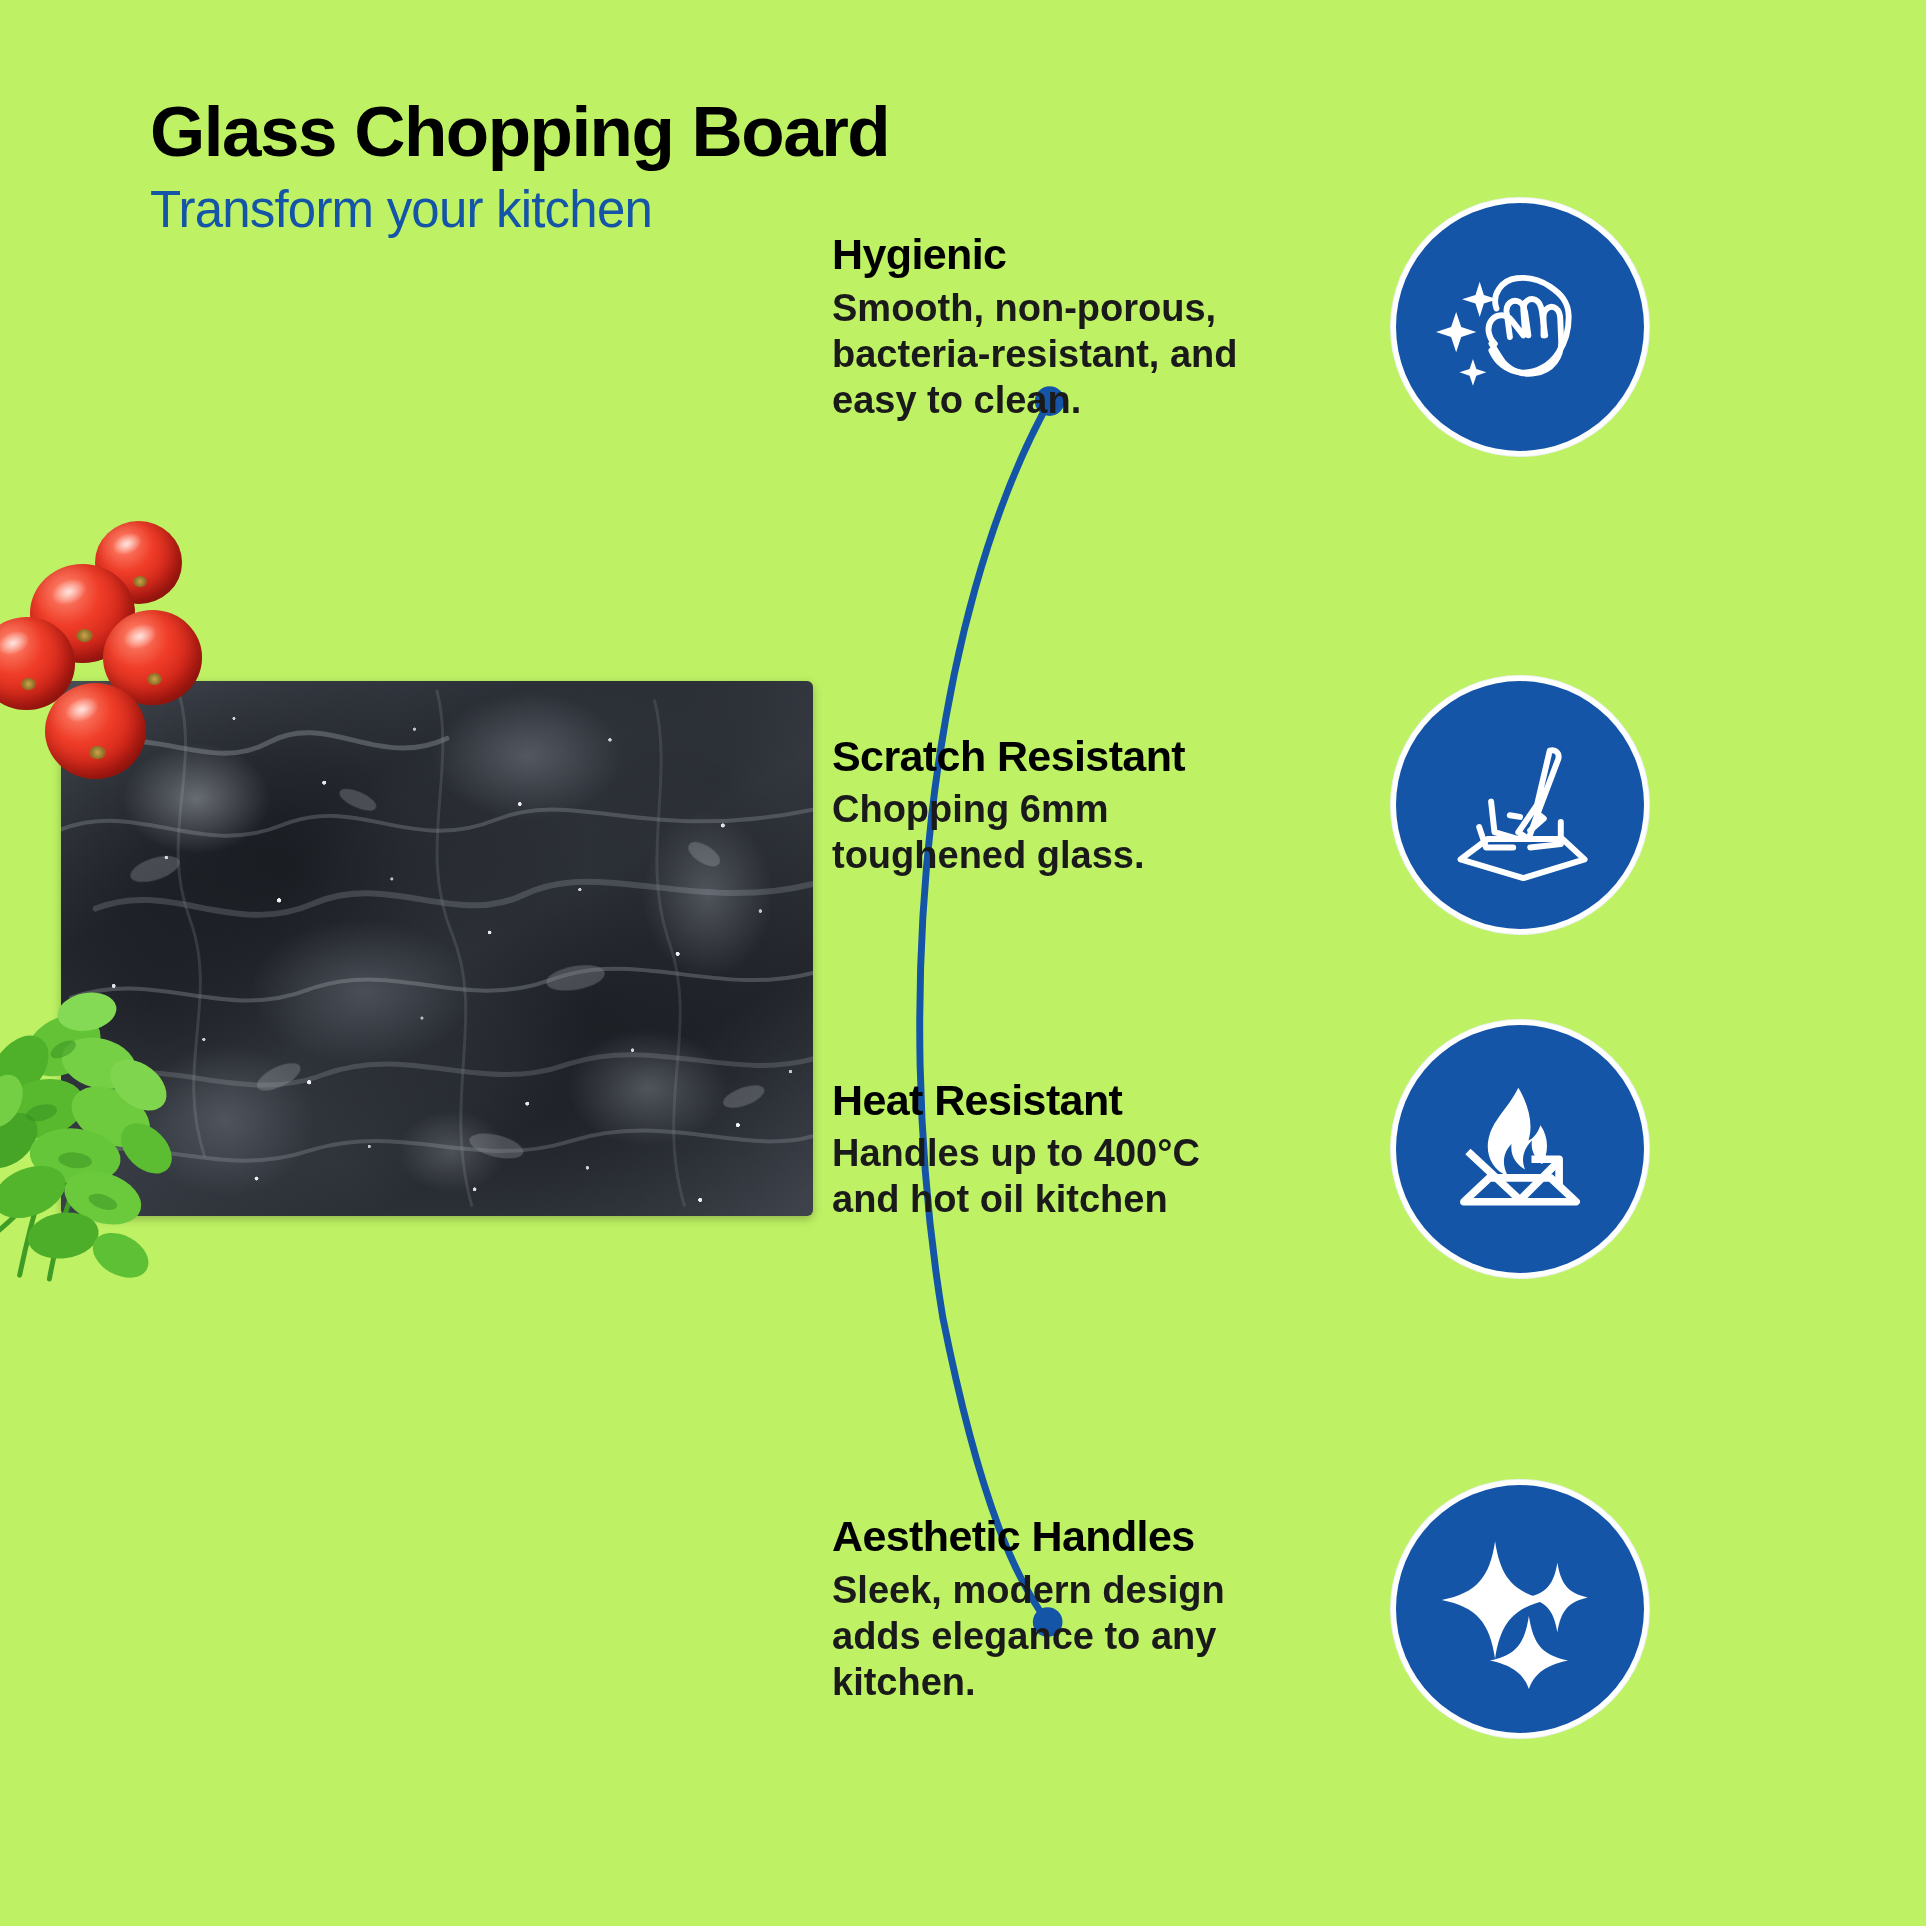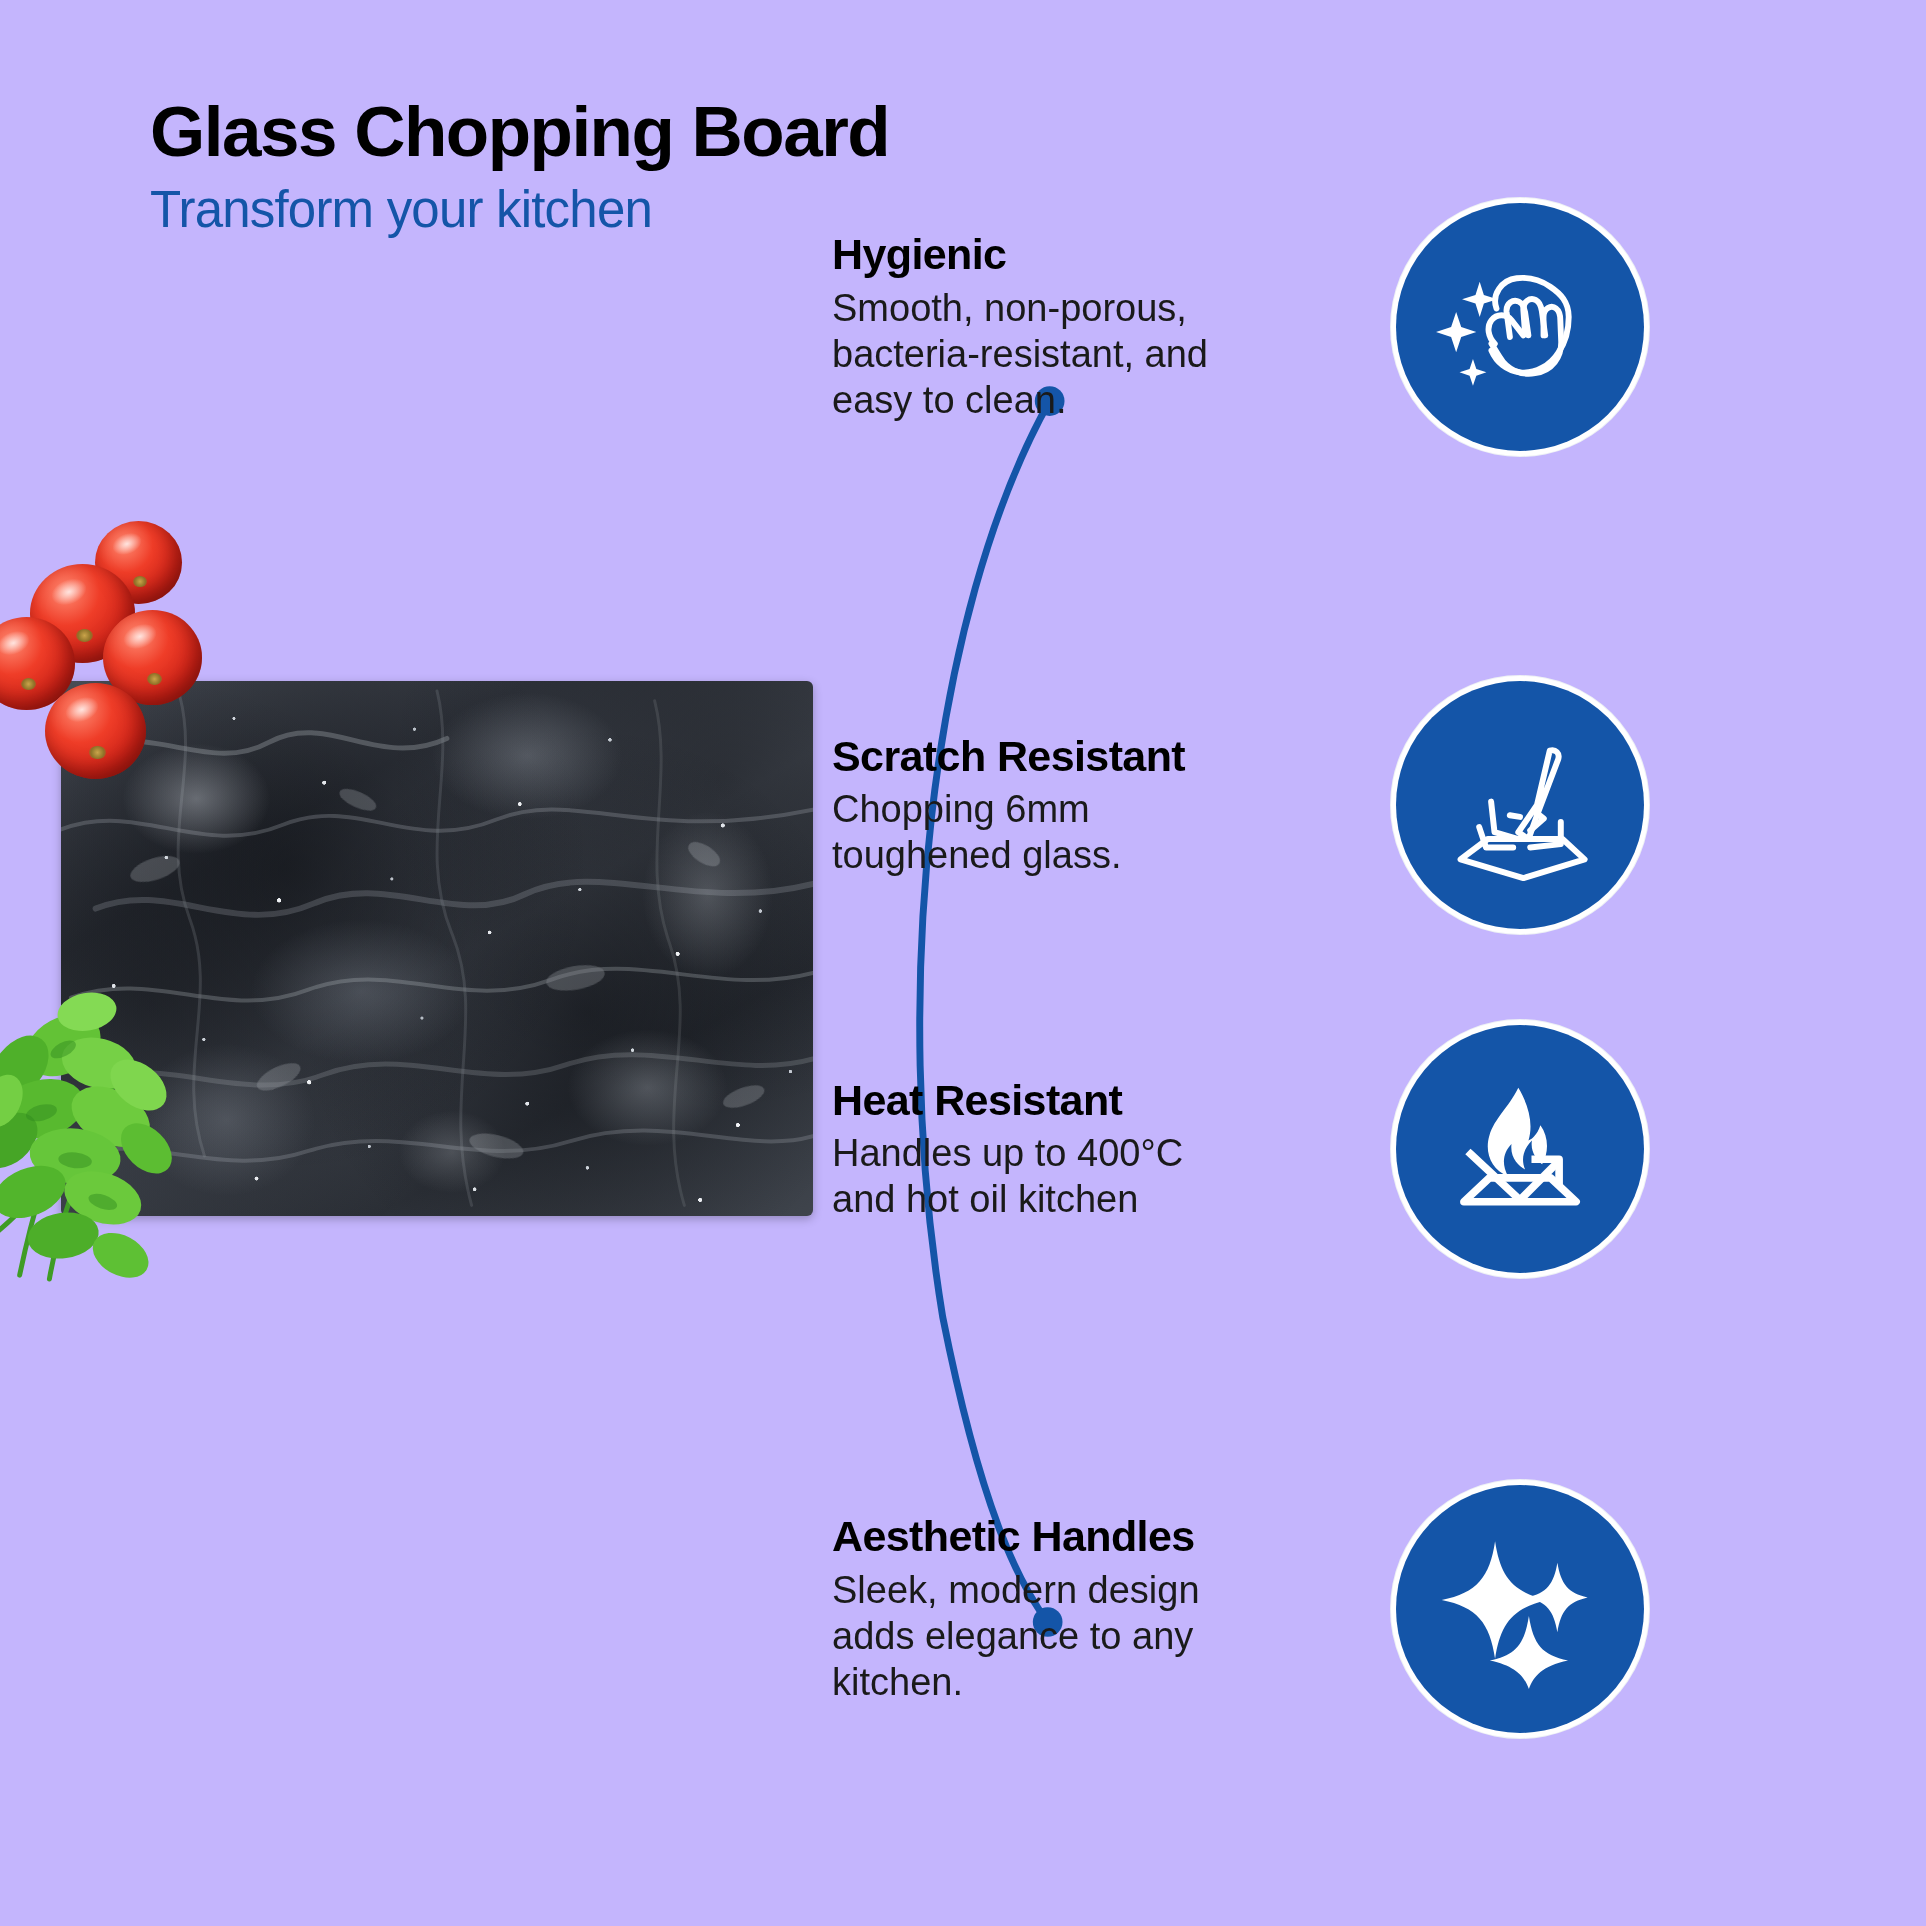--- a/index.html
+++ b/index.html
@@ -4,21 +4,21 @@
 <style>
   html, body {
     margin: 0;
     padding: 0;
     background: #ffffff;
   }
   #canvas {
     position: relative;
     width: 1927px;
     height: 1927px;
-    background: #c4b5fd;
+    background: #bef264;
     overflow: hidden;
     font-family: "Liberation Sans", sans-serif;
   }
 
   
   #header { position: absolute; left: 150px; top: 95px; }
   #product-title {
     font-size: 71px;
     font-weight: bold;
     color: #000000;
@@ -164,21 +164,21 @@
   .feature-title {
     font-size: 43px;
     font-weight: bold;
     color: #000000;
     letter-spacing: -0.6px;
     line-height: 1.12;
     white-space: nowrap;
   }
   .feature-desc {
     font-size: 38px;
-    font-weight: normal;
+    font-weight: bold;
     color: #1a1a1a;
     line-height: 1.22;
     margin-top: 6px;
   }
   .feature-icon {
     width: 248px;
     height: 248px;
     flex: 0 0 248px;
     border-radius: 50%;
     background: #1455A8;

